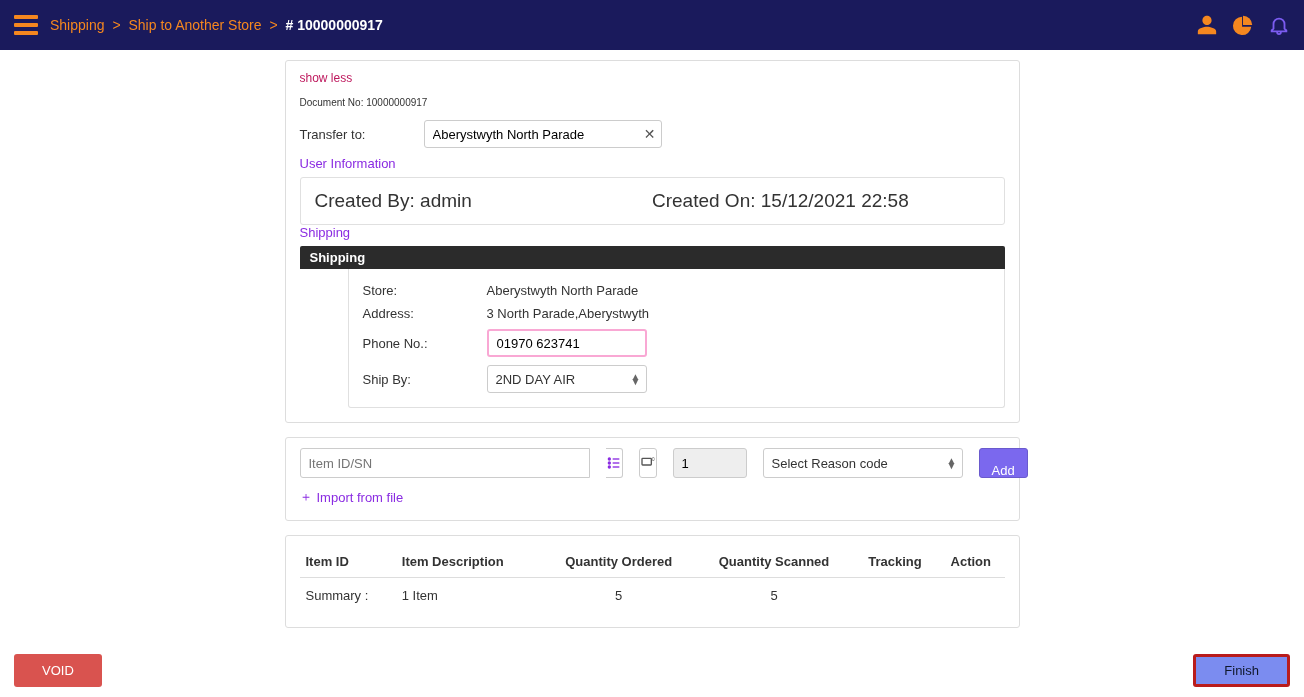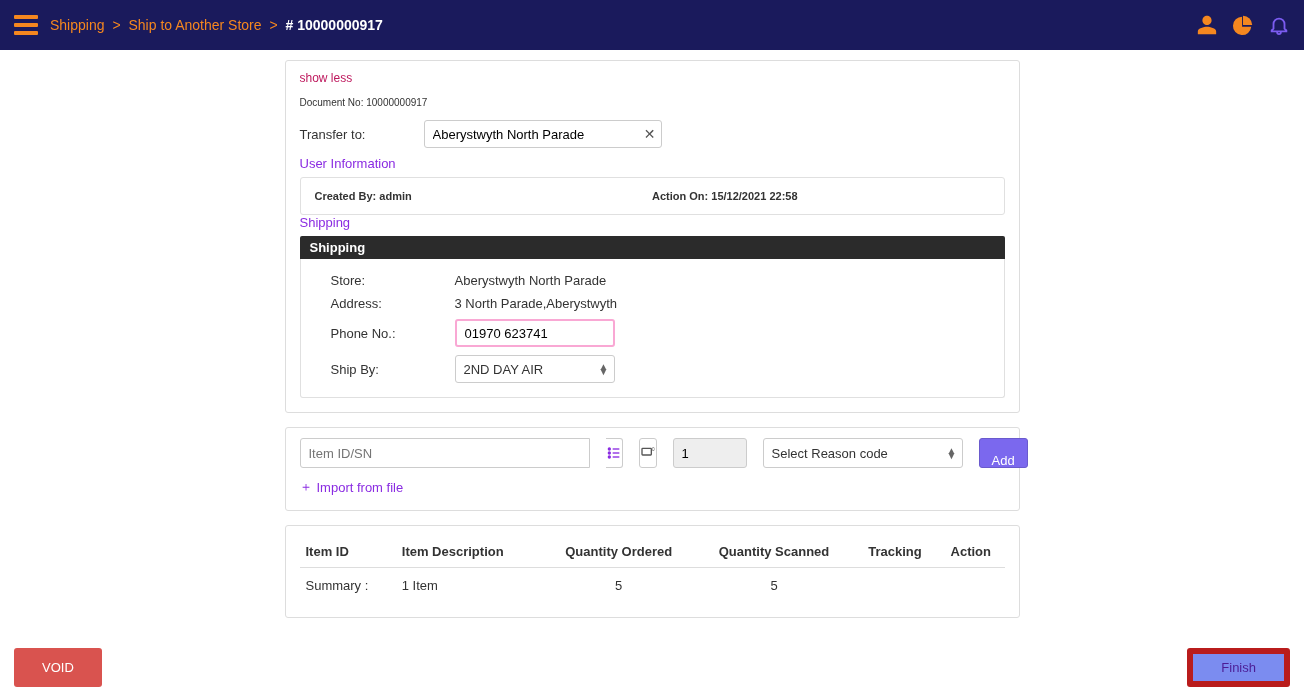--- a/index.html
+++ b/index.html
@@ -66,29 +66,30 @@
     position: absolute; right: 6px; top: 50%; transform: translateY(-50%);
     cursor: pointer; color: #555; font-size: 14px;
   }
   .section-title {
     color: #8a2be2; font-size: 13px; margin: 0 0 6px 0;
   }
   .subpanel {
     border: 1px solid #e0e0e0; border-radius: 3px; padding: 12px 14px;
   }
   .user-info-row { display: flex; }
-  .user-info-row .col { flex: 1; font-size: 11px; font-weight: bold; }
+  .user-info-row .col { flex: 1; font-size: 19px; }
 
   .shipping-header {
     background: #2b2b2b; color: #fff; padding: 4px 10px; font-size: 13px; font-weight: bold;
     border-radius: 2px 2px 0 0;
   }
   .shipping-body {
     border: 1px solid #e0e0e0; border-top: none; border-radius: 0 0 3px 3px;
-    padding: 6px 30px;
+    padding: 6px 14px;
+    margin-left: 48px;
   }
   .phone-input {
     width: 160px; height: 28px; border: 2px solid #f9a8d4; border-radius: 3px;
     padding: 0 8px; font-size: 13px;
   }
   .select-wrap {
     position: relative; width: 160px;
   }
   .select-like {
     width: 100%; height: 28px; border: 1px solid #ccc; border-radius: 3px;
@@ -164,21 +165,21 @@
   .footer {
     position: fixed; bottom: 0; left: 0; right: 0;
     padding: 10px 14px; display: flex; justify-content: space-between;
     background: #fff;
   }
   .void-btn {
     background: #d9534f; color: #ffffff; border: none; border-radius: 3px;
     padding: 6px 28px; font-size: 13px; cursor: pointer;
   }
   .finish-btn {
-    background: #7b8cf0; color: #4c1d95; border: 6px solid #b91c1c; border-radius: 3px;
+    background: #7b8cf0; color: #0f172a; border: 3px solid #b91c1c; border-radius: 3px;
     padding: 6px 28px; font-size: 13px; cursor: pointer;
   }
 </style>
 </head>
 <body>
 
 <div class="header">
   <div class="header-left">
     <div class="hamburger">
       <span></span>
@@ -226,21 +227,21 @@
     </div>
 
     <div class="section-title">User Information</div>
     <div class="subpanel">
       <div class="user-info-row">
         <div class="col">
           <span>Created By:</span>
           <span>admin</span>
         </div>
         <div class="col">
-          <span>Action On:</span>
+          <span>Created On:</span>
           <span>15/12/2021 22:58</span>
         </div>
       </div>
     </div>
 
     <div class="section-title">Shipping</div>
     <div>
       <div class="shipping-header">Shipping</div>
       <div class="shipping-body">
         <div class="row">

